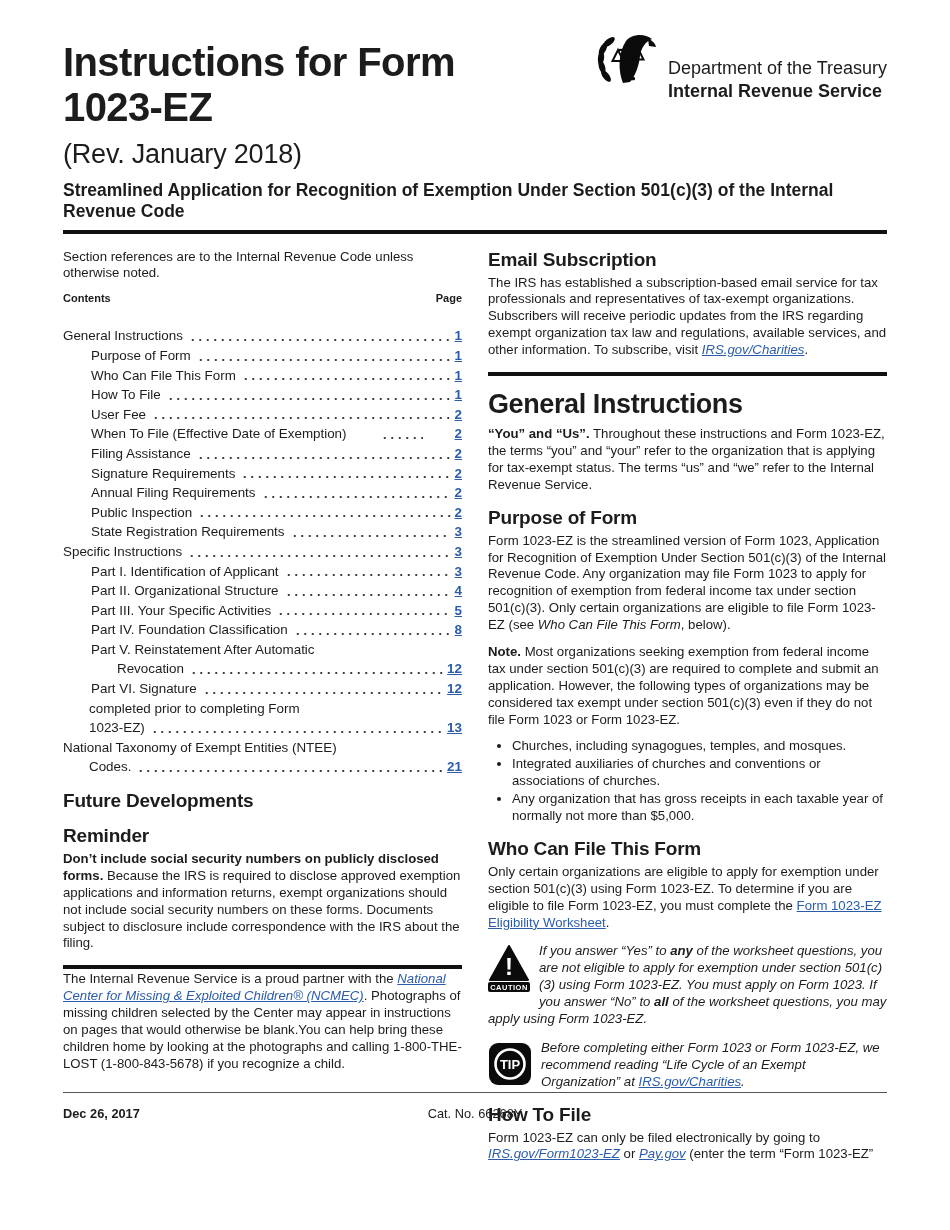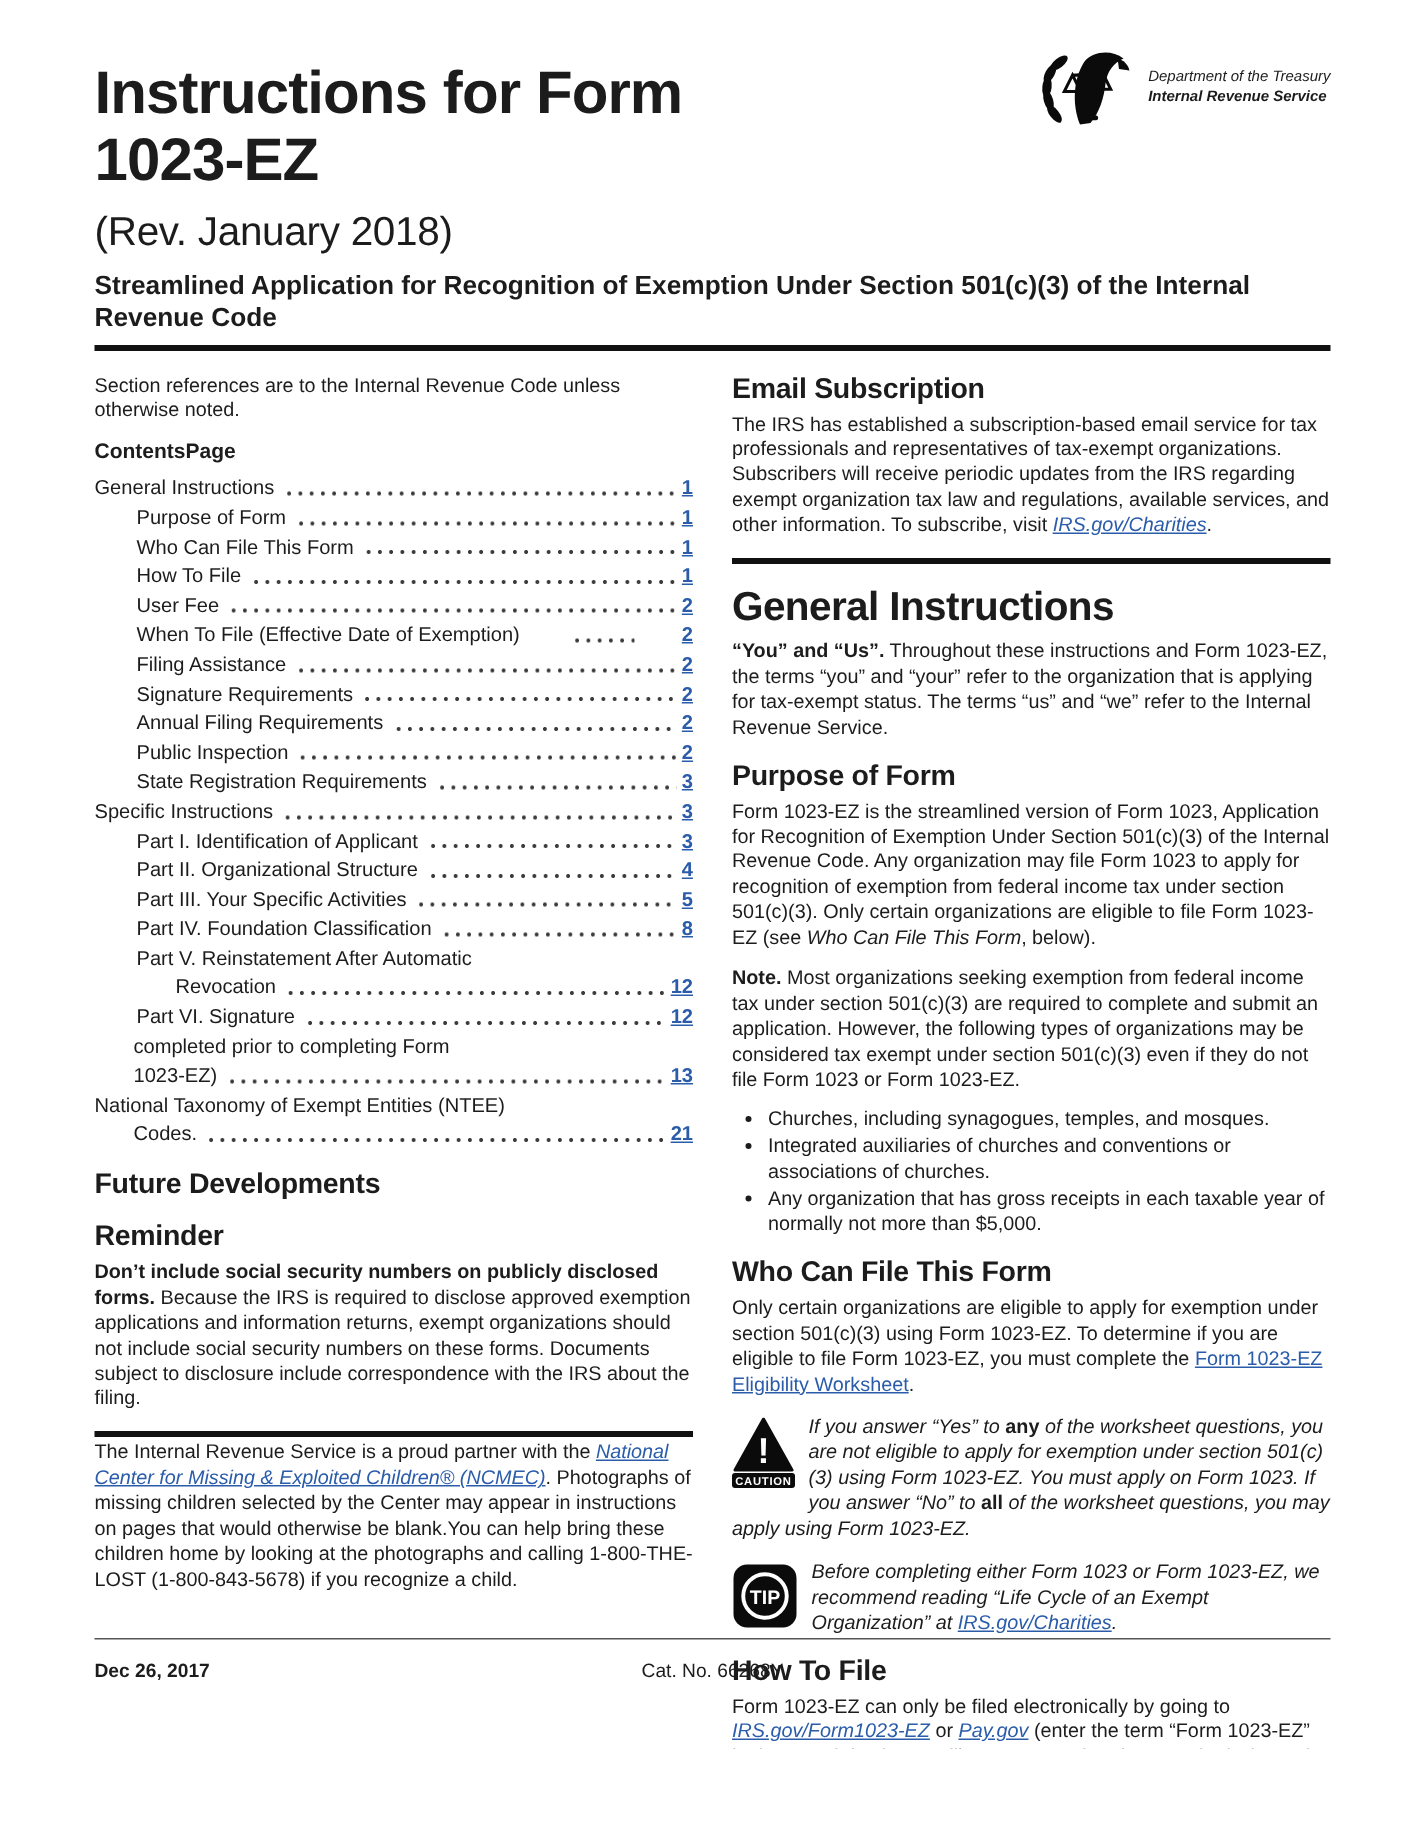--- a/index.html
+++ b/index.html
@@ -11,42 +11,42 @@
   html,body{background:#fff;}
   body{font-family:"Liberation Sans","DejaVu Sans",sans-serif;color:var(--ink);}
   .page{width:950px;height:1166px;padding:40px 63px 0;overflow:hidden;position:relative;background:#fff;}
 
   
   .header{display:flex;justify-content:space-between;align-items:flex-start;}
   .doc-title{font-size:40px;font-weight:bold;line-height:1.12;letter-spacing:-0.6px;}
   .rev-line{font-size:27px;font-weight:400;margin-top:9px;letter-spacing:-0.2px;}
   .subtitle{font-size:17.5px;font-weight:bold;line-height:1.2;margin-top:10px;width:824px;}
   .agency-block{display:flex;align-items:flex-start;margin-top:-7px;flex:0 0 auto;}
-  .agency-text{font-size:10px;line-height:1.3;margin-left:8px;margin-top:12px;font-style:italic;}
+  .agency-text{font-size:18px;line-height:1.3;margin-left:8px;margin-top:24px;}
   .agency-text .l2{font-weight:bold;}
   .rule-top{height:4px;background:var(--rule);margin-top:8px;width:824px;}
 
   
   .columns{display:flex;gap:26px;margin-top:15px;}
   .col{width:399px;}
   p.body, .rich{font-size:13.2px;line-height:1.28;}
   .rich{display:block;}
   .para{margin-bottom:10px;}
   h3.sec{font-size:19px;font-weight:bold;margin:13px 0 4px;letter-spacing:-0.2px;}
   h2.big{font-size:27px;font-weight:bold;margin:13px 0 6px;letter-spacing:-0.4px;}
   .rule-thick{height:4px;background:var(--rule);margin:13px 0 2px;}
   .seg.b{font-weight:bold;}
   .seg.i{font-style:italic;}
-  .seg.bi{font-weight:bold;}
+  .seg.bi{font-weight:bold;font-style:italic;}
   a.seg{color:var(--link);text-decoration:underline;cursor:pointer;}
   a.seg.link-i{font-style:italic;}
 
   
   .toc-intro{margin-bottom:10px;}
-  .toc-head{display:flex;font-weight:bold;font-size:14px;margin-bottom:7px;}
+  .toc-head{display:flex;justify-content:space-between;font-weight:bold;font-size:11px;margin-bottom:22px;}
   .toc-row{display:flex;align-items:flex-end;font-size:13.4px;line-height:19.6px;white-space:nowrap;}
   .toc-label{flex:0 0 auto;}
   .leader{flex:1 1 auto;min-width:10px;height:4px;margin:0 4px 4px 6px;
     background-image:radial-gradient(circle,#3c3c3c 1.15px,transparent 1.5px);
     background-size:7.5px 4px;background-repeat:repeat-x;background-position:0 100%;}
   a.toc-page{font-weight:bold;color:var(--link);text-decoration:underline;cursor:pointer;flex:0 0 auto;}
 
   
   ul.bullets{margin:0 0 8px 0;padding-left:24px;font-size:13.2px;line-height:1.28;}
   ul.bullets li{margin-bottom:1px;}

